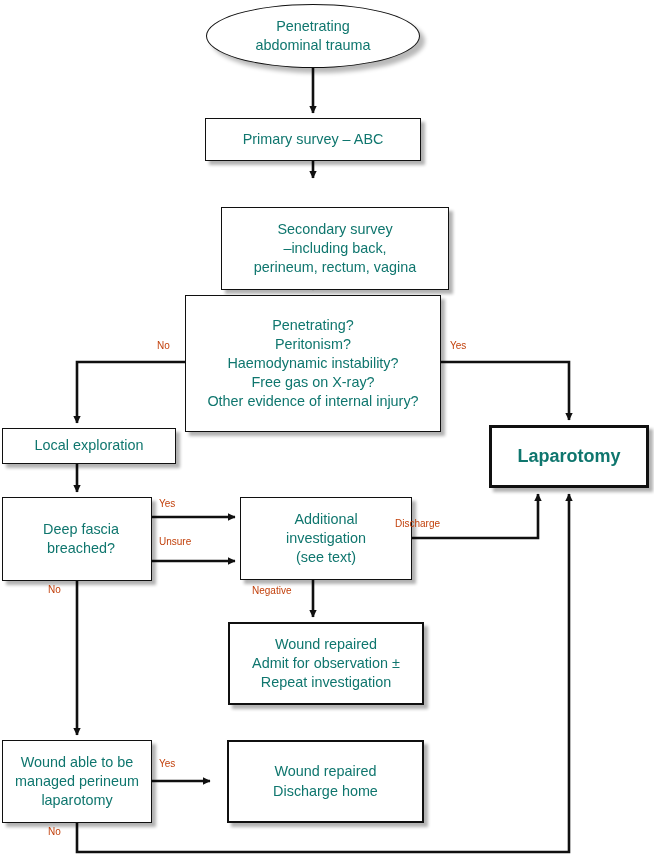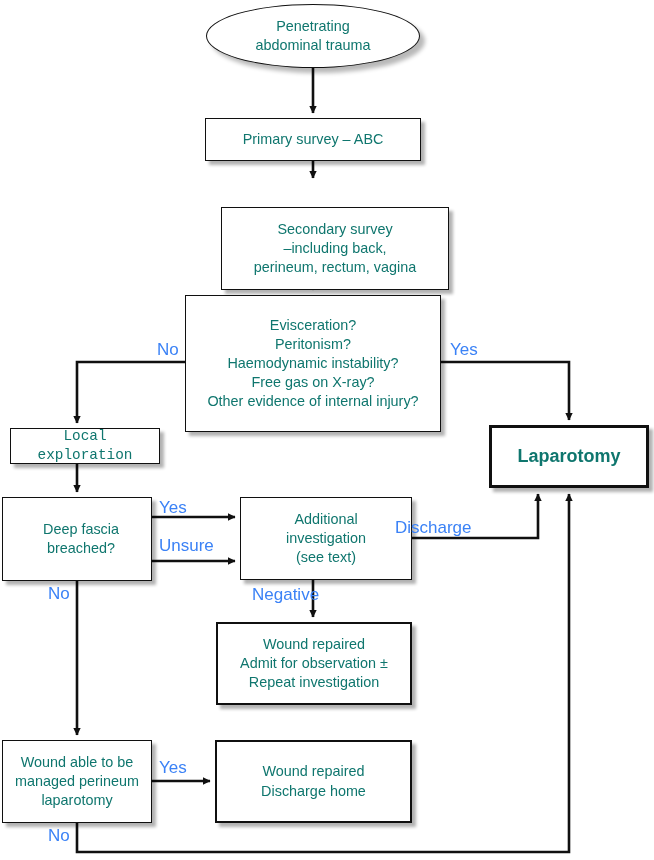--- a/index.html
+++ b/index.html
@@ -33,39 +33,40 @@
     justify-content: center;
     text-align: center;
     color: #0f766e;
     font-size: 14.4px;
     line-height: 1.33;
     box-shadow: 4px 4px 3px rgba(0,0,0,0.30);
     z-index: 2;
   }
   .node.thick {
     border-width: 2.2px;
+    margin-left: 12px;
   }
   .node.extra-thick {
     border-width: 3.2px;
     font-weight: bold;
     font-size: 18px;
   }
   .node.terminator {
     border-radius: 50%;
     border-width: 1.2px;
     box-shadow: 5px 5px 4px rgba(0,0,0,0.28);
   }
   .node .txt {
     padding: 0 6px;
     white-space: pre-line;
   }
   .edge-label {
     position: absolute;
-    color: #3b82f6;
-    font-size: 17px;
+    color: #c2410c;
+    font-size: 10px;
     line-height: 1;
     background: transparent;
     z-index: 3;
     white-space: nowrap;
   }
 </style>
 </head>
 <body>
 
 <div id="canvas">
@@ -115,32 +116,32 @@
     <span class="txt">Primary survey – ABC</span>
   </div>
 
   <div class="node" style="left:221px; top:183px; width:228px; height:83px;margin-top:24px;">
     <span class="txt">Secondary survey
 –including back,
 perineum, rectum, vagina</span>
   </div>
 
   <div class="node" style="left:185px; top:295px; width:256px; height:137px;">
-    <span class="txt">Evisceration?
+    <span class="txt">Penetrating?
 Peritonism?
 Haemodynamic instability?
 Free gas on X-ray?
 Other evidence of internal injury?</span>
   </div>
 
   <div class="node extra-thick" style="left:489px; top:425px; width:160px; height:63px;">
     <span class="txt">Laparotomy</span>
   </div>
 
-  <div class="node" style="left:10px; top:428px; width:150px; height:36px;font-family:Liberation Mono, monospace;">
+  <div class="node" style="left:2px; top:428px; width:174px; height:36px;">
     <span class="txt">Local exploration</span>
   </div>
 
   <div class="node" style="left:2px; top:497px; width:150px; height:84px;padding-left:8px;">
     <span class="txt">Deep fascia
 breached?</span>
   </div>
 
   <div class="node" style="left:240px; top:497px; width:172px; height:83px;">
     <span class="txt">Additional

